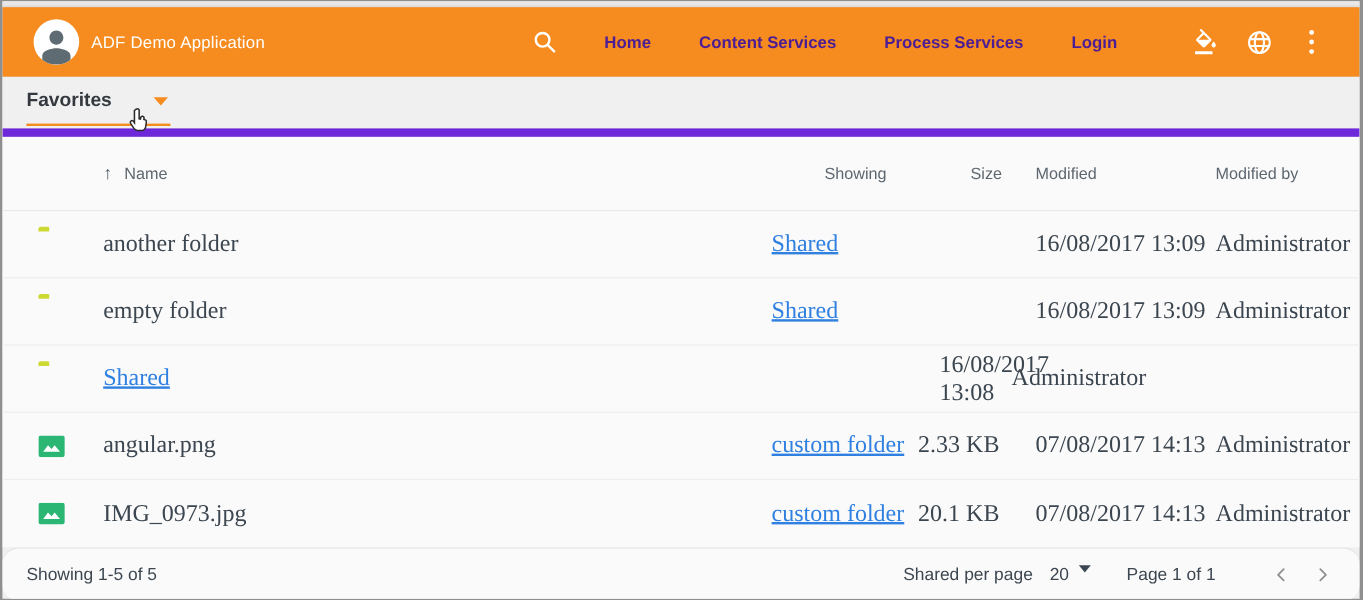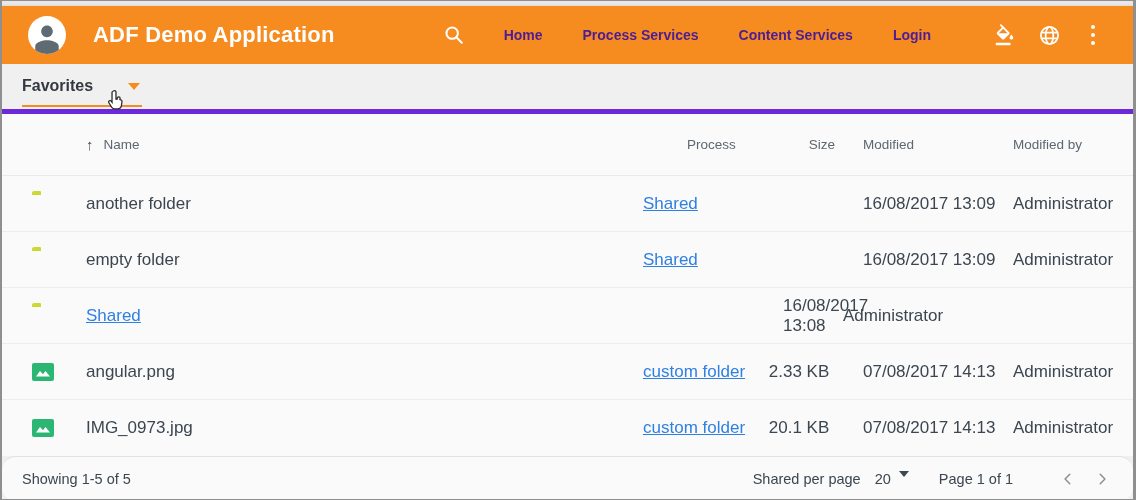--- a/index.html
+++ b/index.html
@@ -26,38 +26,38 @@
     padding:0 28px 0 26px;
     box-shadow:0 1px 3px rgba(0,0,0,.25);
     color:#fff;
   }
   .avatar {
     width:38px; height:38px; border-radius:50%;
     background:#fff; overflow:hidden; flex:0 0 auto;
     display:flex; align-items:flex-end; justify-content:center;
   }
   .avatar svg { width:34px; height:34px; }
-  .app-title { font-size:22px; font-weight:bold; margin-left:27px; letter-spacing:.2px; }
+  .app-title { font-size:14px; font-weight:normal; margin-left:10px; letter-spacing:.2px; }
   .spacer { flex:1; }
   .hdr-icon { width:24px; height:24px; display:flex; align-items:center; justify-content:center; cursor:pointer; }
   .search-btn { margin-right:18px; }
   .nav { display:flex; align-items:center; }
   .nav-item {
     font-size:14px; font-weight:bold; color:#4c1d95; cursor:pointer;
     padding:0 20px; white-space:nowrap;
   }
   .icon-group { display:flex; align-items:center; margin-left:22px; }
   .icon-group .hdr-icon { margin-left:20px; }
   .kebab { display:flex; flex-direction:column; justify-content:center; align-items:center; }
   .kebab i { width:4px; height:4px; border-radius:50%; background:#fff; margin:2px 0; }
 
   
   .toolbar {
     flex:0 0 50px; background:#f1f0f0;
-    border-bottom:5px solid #6d28d9;
+    border-bottom:7px solid #6d28d9;
     display:flex; align-items:flex-end;
     padding:0 0 0 20px; position:relative;
   }
   .fav-tab {
     width:120px; display:flex; align-items:center; justify-content:space-between;
     border-bottom:2px solid #f68b1f;
     padding:0 2px 10px 0; cursor:pointer; margin-bottom:2px;
   }
   .fav-label { font-size:16px; font-weight:bold; color:#33393f; }
   .caret-down {
@@ -75,21 +75,21 @@
   }
   .thead { height:62px; border-bottom:1px solid #e9e9e9; }
   .th { font-size:13.5px; color:#5d6770; }
   .th-name { display:flex; align-items:center; }
   .sort-arrow { font-size:15px; color:#4c555d; margin-right:10px; font-weight:bold; }
   .th-location { padding-left:44px; }
   .th-size { text-align:right; padding-right:8px; }
   .th-modified { padding-left:20px; }
   .tr { height:56px; border-bottom:1px solid #ededed; cursor:pointer; }
   .tr:last-child { border-bottom:none; }
-  .td { font-size:17px; color:#3b4650; }
+  .td { font-size:20px; color:#3b4650;font-family:Liberation Serif, serif; }
   .td-size { text-align:center; padding-right:8px; }
   .td-modified { padding-left:20px; }
   .link { color:#2f80e0; text-decoration:underline; cursor:pointer; }
 
   .icon-folder {
     width:22px; height:15px; background:#ccd933; border-radius:1px 2px 2px 2px;
     position:relative; margin-left:10px; margin-top:3px;
   }
   .icon-folder::before {
     content:""; position:absolute; top:-3px; left:0;
@@ -131,22 +131,22 @@
 
     <div class="hdr-icon search-btn">
       <svg width="22" height="22" viewBox="0 0 24 24" fill="none" stroke="#ffffff" stroke-width="2.2" stroke-linecap="round">
           <circle cx="10" cy="10" r="6.2"></circle>
           <line x1="14.8" y1="14.8" x2="20.5" y2="20.5"></line>
         </svg>
     </div>
 
     <div class="nav">
       <div class="nav-item">Home</div>
+      <div class="nav-item">Content Services</div>
       <div class="nav-item">Process Services</div>
-      <div class="nav-item">Content Services</div>
       <div class="nav-item">Login</div>
     </div>
 
     <div class="icon-group">
       <div class="hdr-icon">
         <svg width="22" height="22" viewBox="0 0 24 24" fill="#ffffff">
             <path d="M16.56 8.94 7.62 0 6.21 1.41l2.38 2.38-5.15 5.15c-.59.59-.59 1.54 0 2.12l5.5 5.5c.29.3.68.44 1.06.44s.77-.15 1.06-.44l5.5-5.5c.59-.58.59-1.53 0-2.12zM5.21 10 10 5.21 14.79 10H5.21zM19 11.5s-2 2.17-2 3.5c0 1.1.9 2 2 2s2-.9 2-2c0-1.33-2-3.5-2-3.5z"></path>
             <rect x="2" y="20.5" width="16" height="2.6" rx="0.6"></rect>
           </svg>
       </div>
@@ -176,21 +176,21 @@
     </svg>
   </div>
 
   <div class="table-panel">
     <div class="grid-row thead">
       <div class="th"></div>
       <div class="th th-name">
         <span class="sort-arrow">↑</span>
         <span>Name</span>
       </div>
-      <div class="th th-location">Process</div>
+      <div class="th th-location">Showing</div>
       <div class="th th-size">Size</div>
       <div class="th th-modified">Modified</div>
       <div class="th">Modified by</div>
     </div>
 
     <div class="grid-row tr">
       <div class="td"><span class="icon-folder"></span></div>
       <div class="td">another folder</div>
       <div class="td"><span class="link">Shared</span></div>
       <div class="td td-size"></div>

